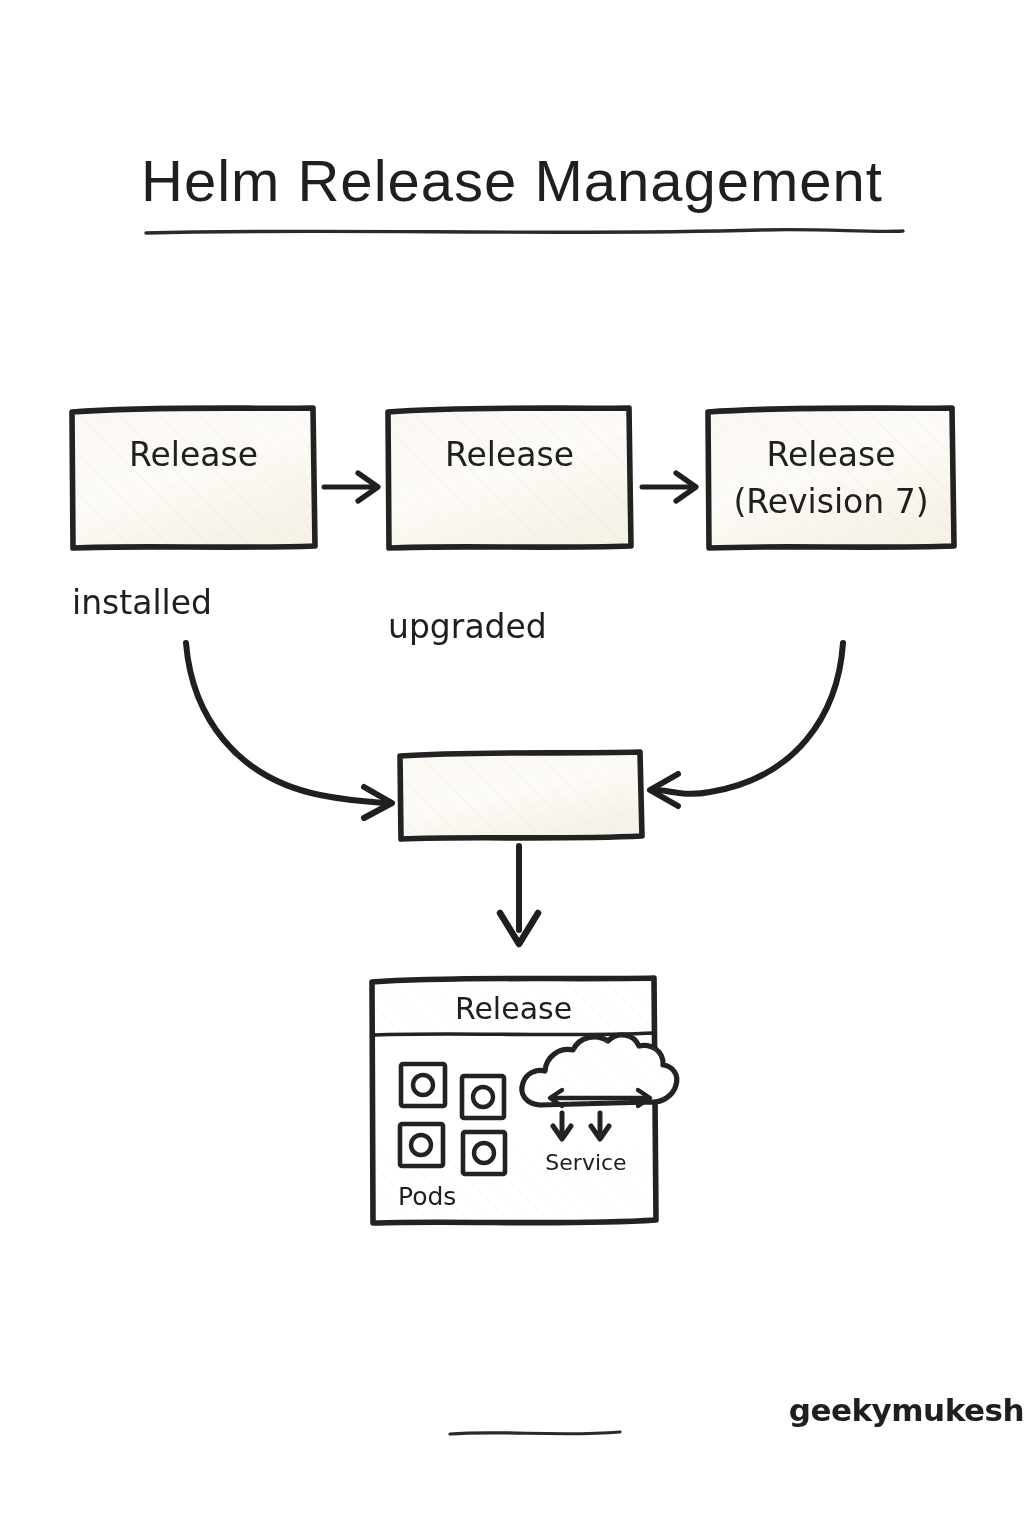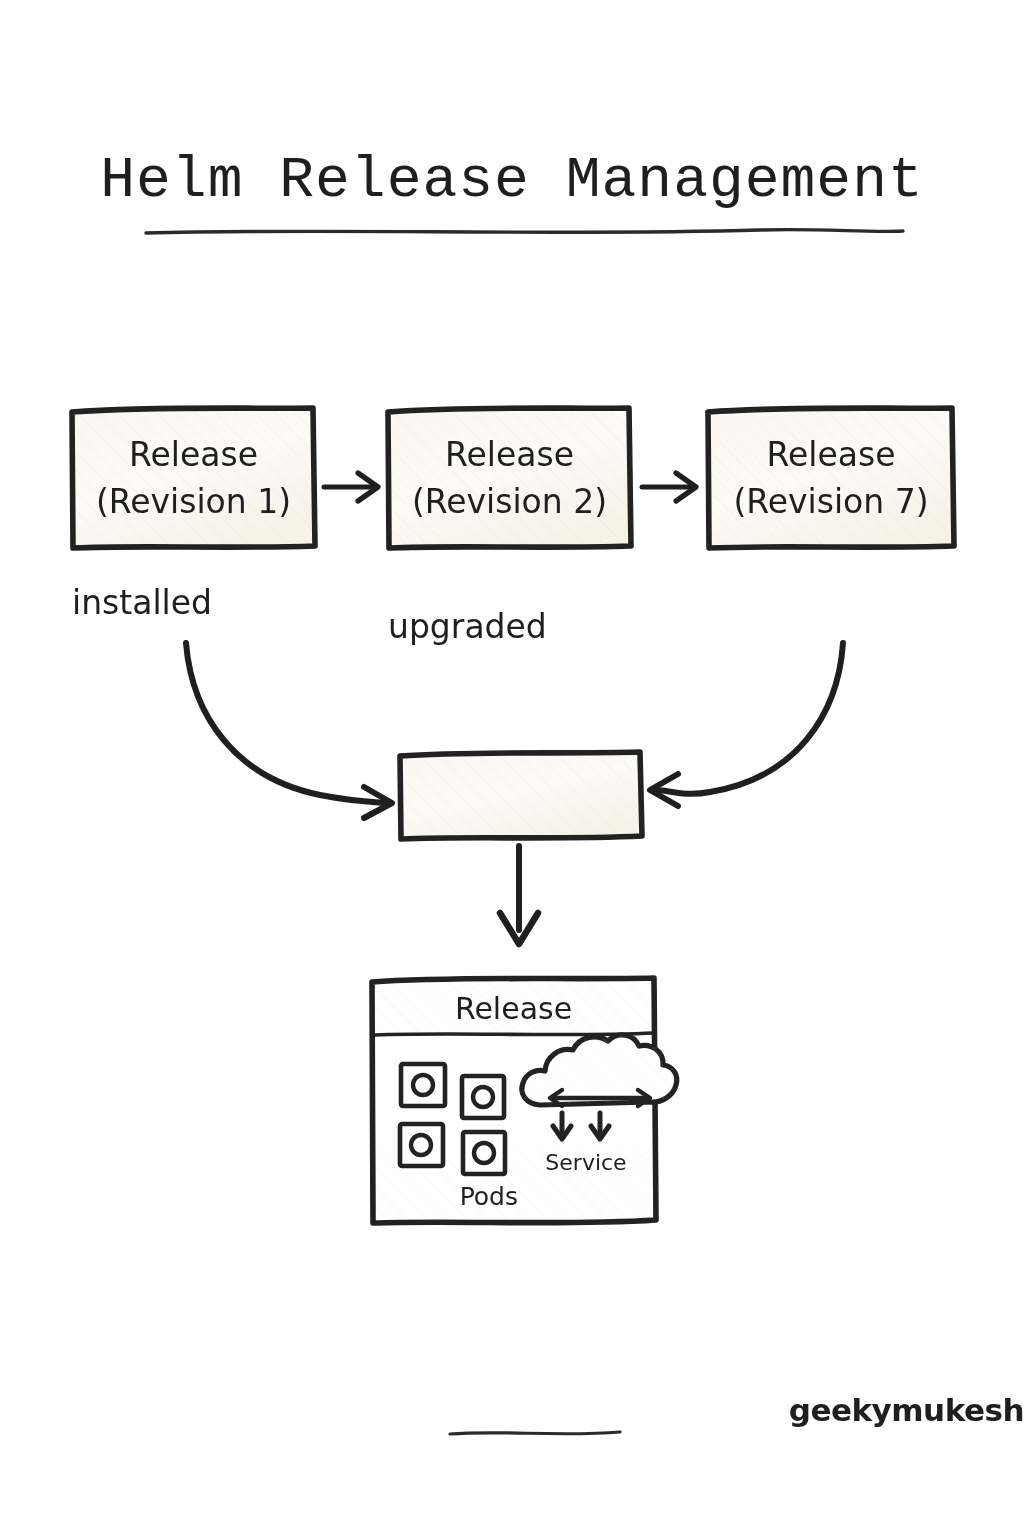--- a/index.html
+++ b/index.html
@@ -25,21 +25,21 @@
     position: absolute;
     inset: 0;
     width: 1024px;
     height: 1536px;
     pointer-events: none;
   }
   
   .txt {
     position: absolute;
     color: #1f1f1f;
-    font-family: Liberation Mono, monospace;
+    font-family: Liberation Sans, sans-serif;
     text-align: center;
     white-space: nowrap;
     line-height: 1;
   }
   #title {
     left: 0;
     right: 0;
     top: 152px;
     font-size: 58px;
     letter-spacing: 1px;
@@ -67,21 +67,21 @@
     text-align: center;
   }
   #release-header-label {
     position: absolute;
     font-size: 30px;
     text-align: center;
   }
   #pods-label {
     position: absolute;
     font-size: 25px;
-    text-align: right;
+    text-align: left;
   }
   #service-label {
     position: absolute;
     font-size: 22px;
     text-align: center;
   }
   #footer {
     position: absolute;
     left: 0;
     right: 0;
@@ -219,25 +219,23 @@
 
     <g>
       <path d="M450 1434 C 500 1430, 560 1437, 620 1432" stroke="#2a2a2a" stroke-width="3.2" fill="none" stroke-linecap="round"></path>
     </g>
   </svg>
 
   <div class="txt" id="title">Helm Release Management</div>
 
   <div class="rel-box-text" style="left:72px; width:243px; top:432px;">
     <div class="box-line1">Release</div>
-    <div class="box-line2">(Revision 1)</div>
   </div>
   <div class="rel-box-text" style="left:388px; width:243px; top:432px;">
     <div class="box-line1">Release</div>
-    <div class="box-line2">(Revision 2)</div>
   </div>
   <div class="rel-box-text" style="left:708px; width:246px; top:432px;">
     <div class="box-line1">Release</div>
     <div class="box-line2">(Revision 7)</div>
   </div>
 
   <div class="status" style="left:72px; width:243px; top:583px;">installed</div>
   <div class="status" style="left:388px; width:243px; top:607px;">upgraded</div>
 
 

